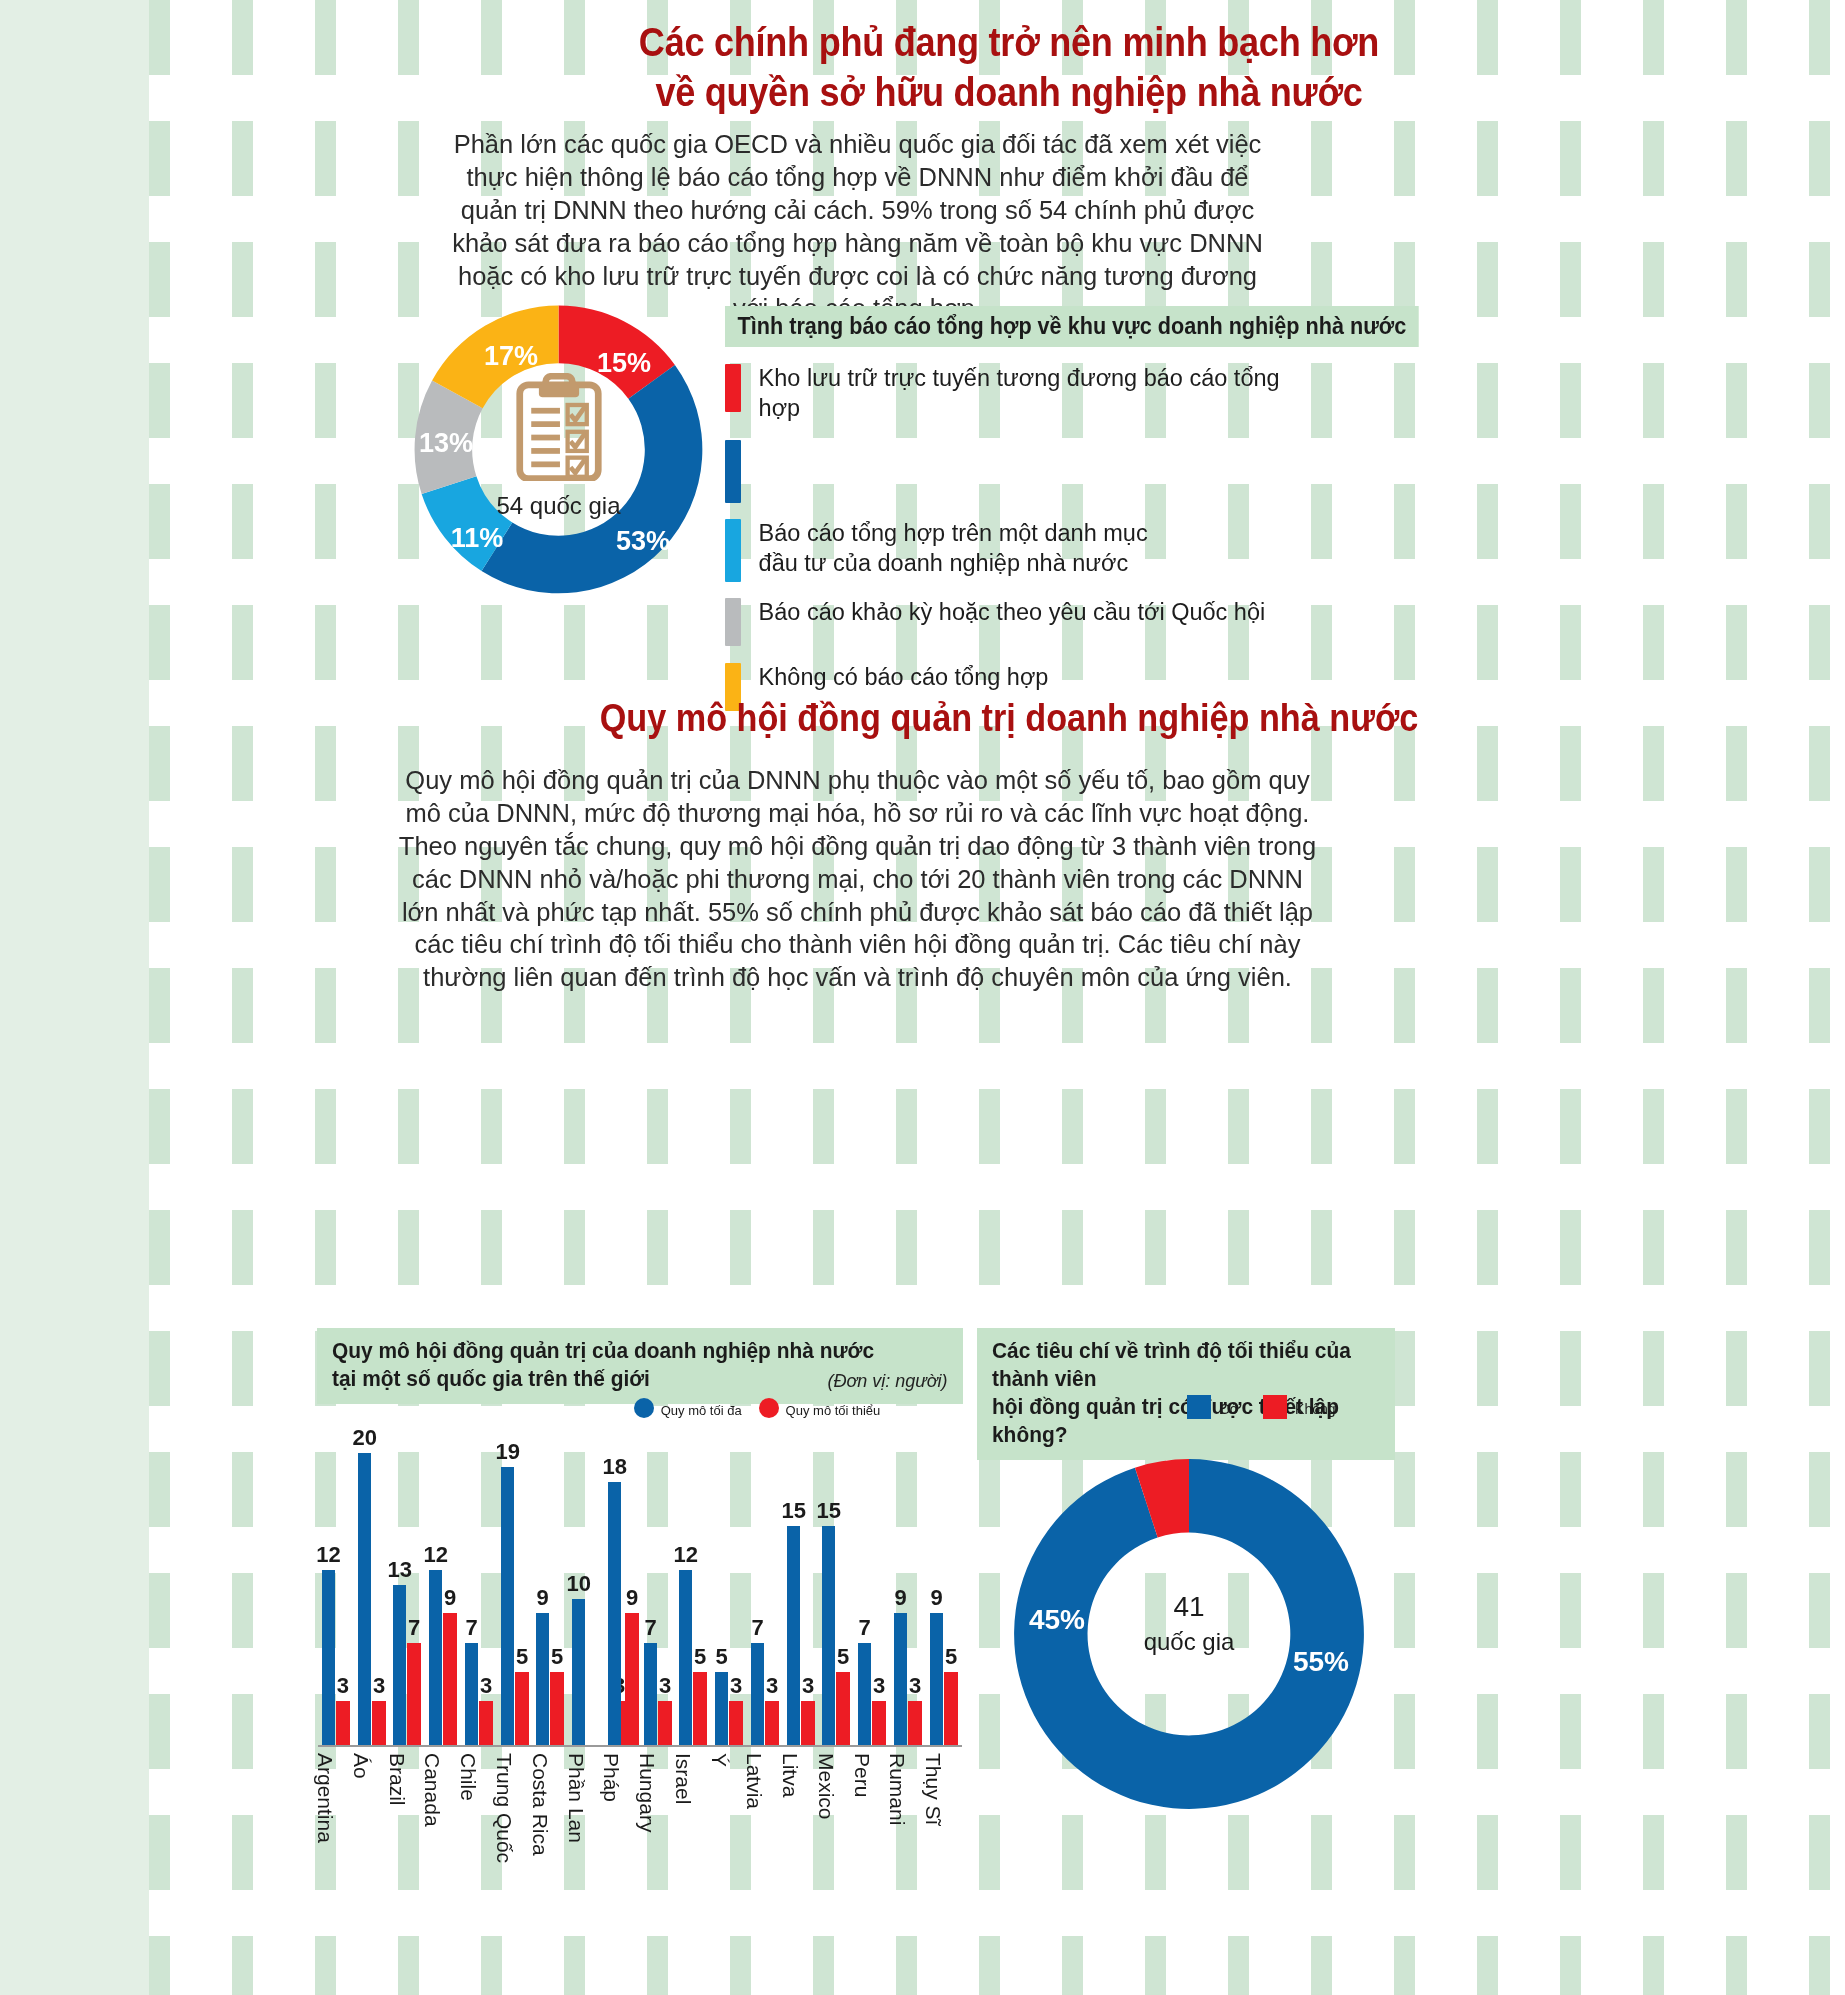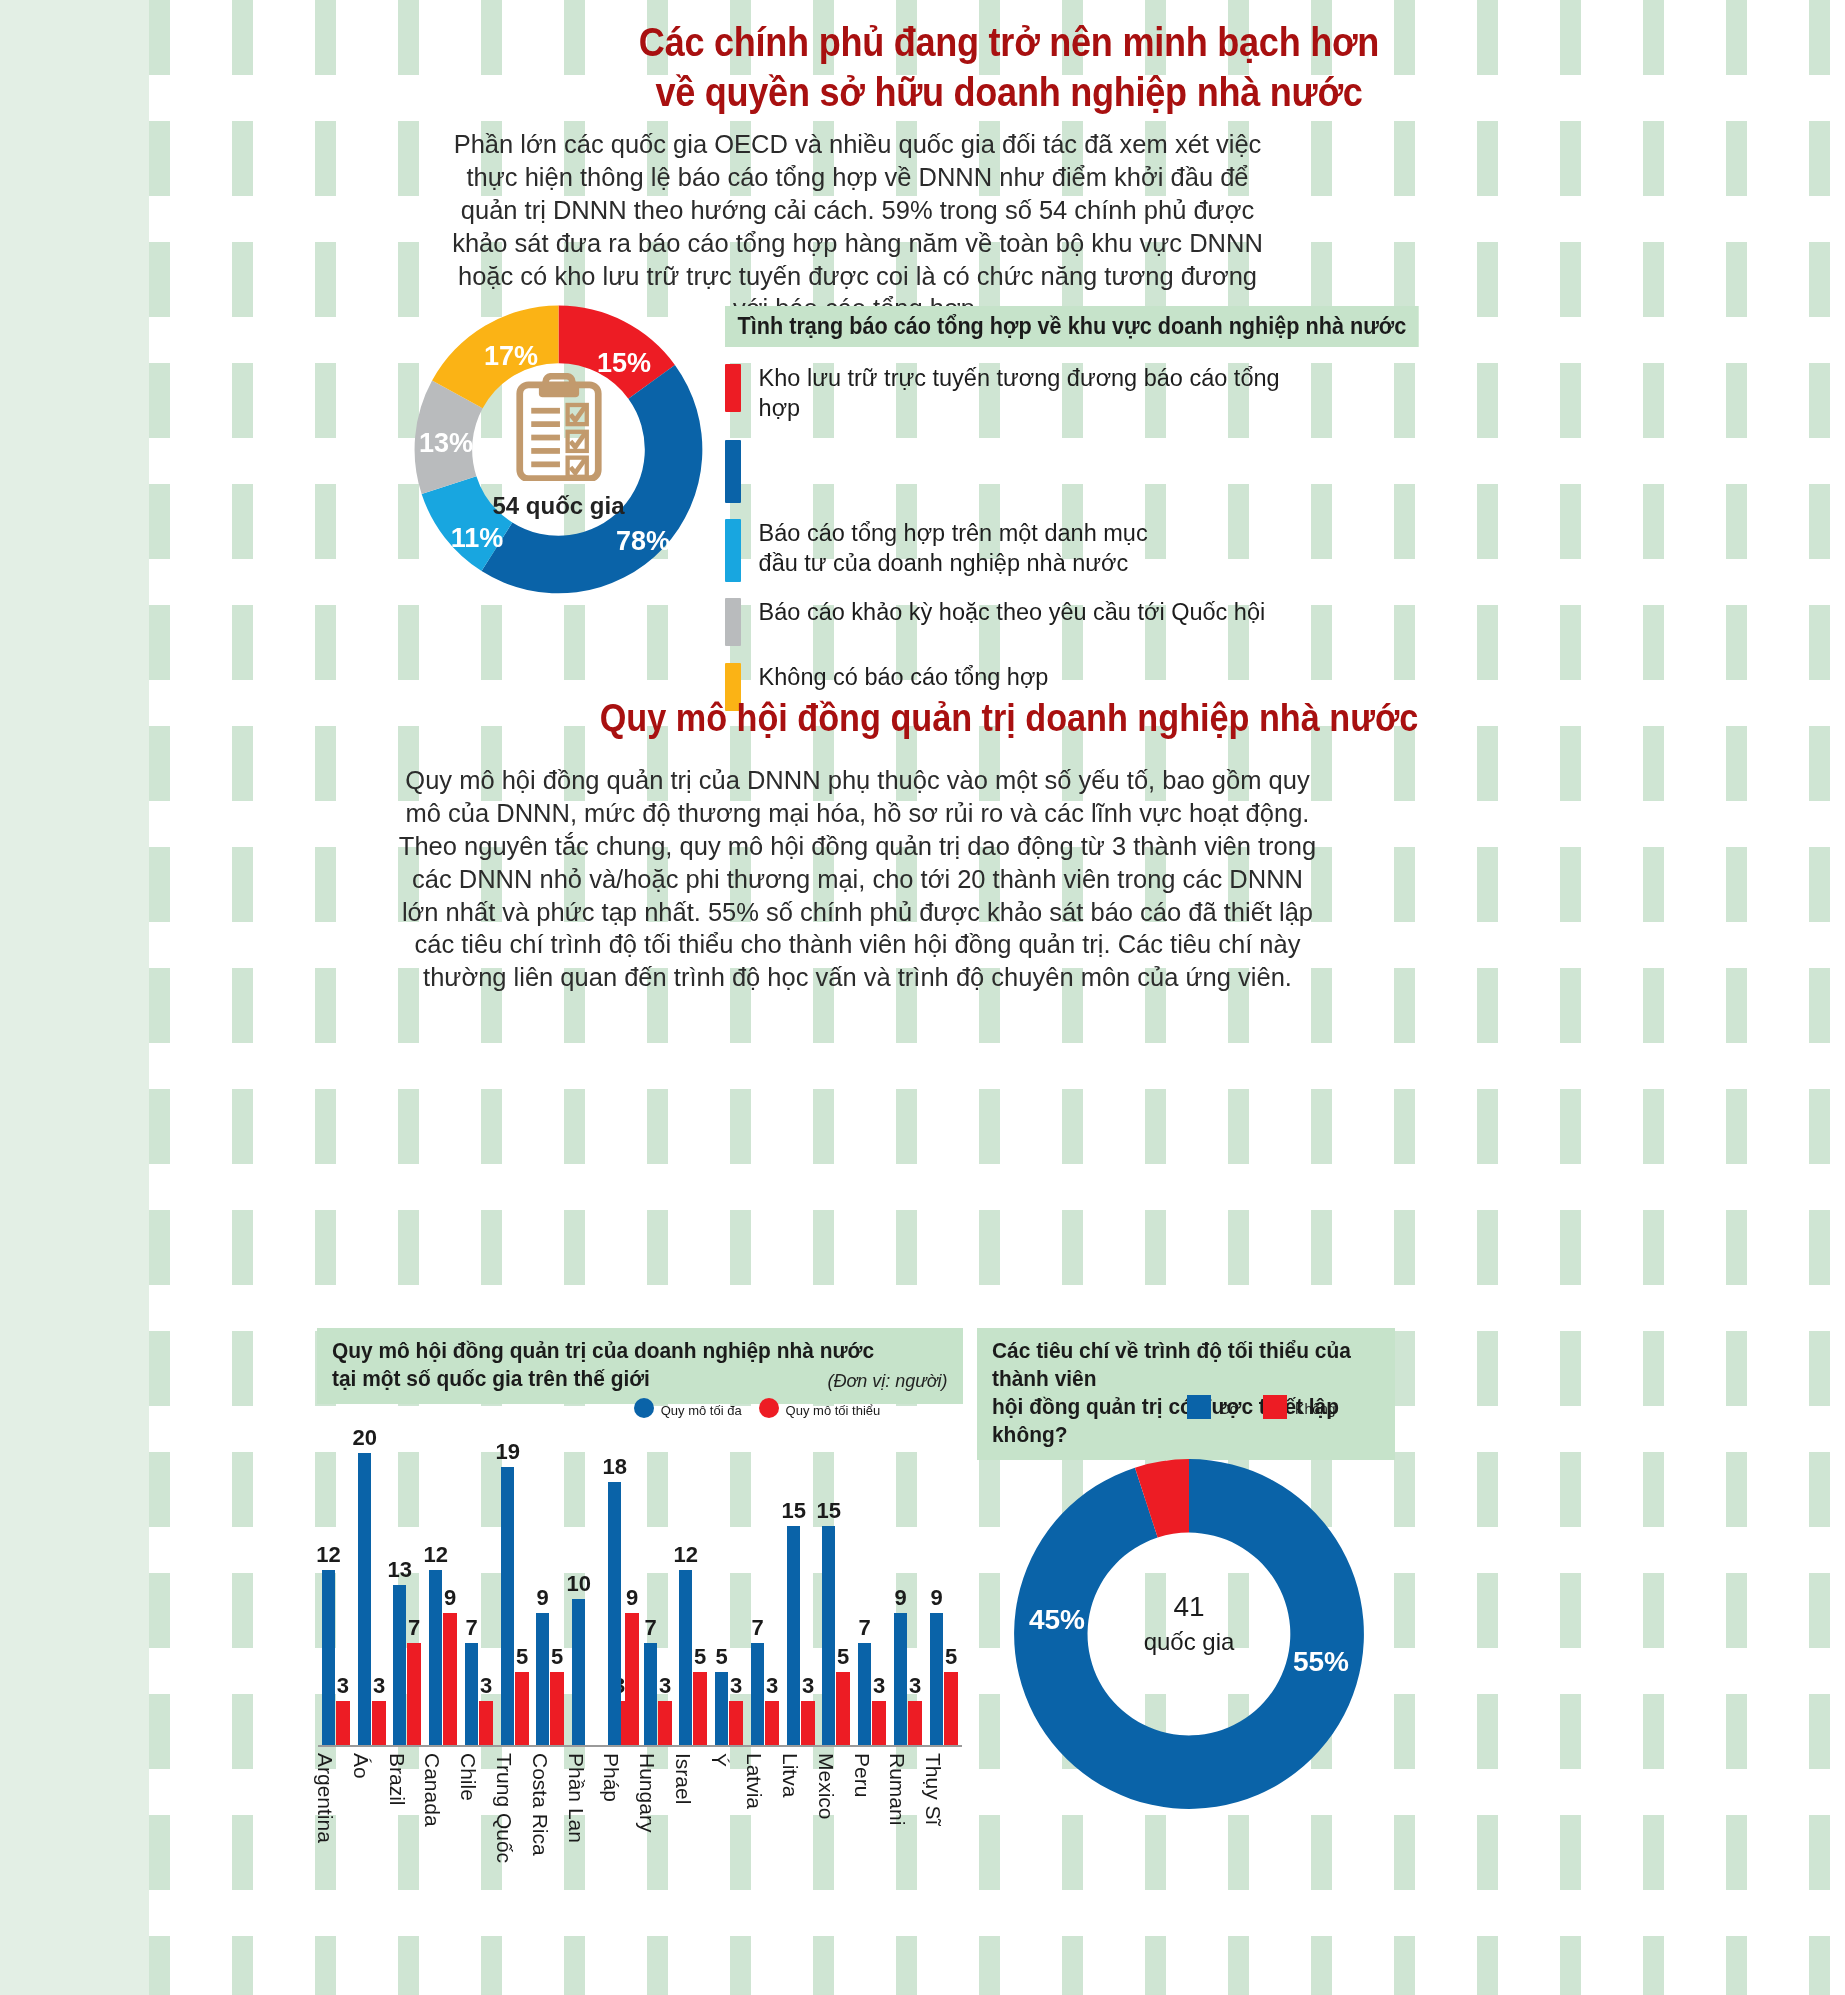--- a/index.html
+++ b/index.html
@@ -52,21 +52,21 @@
     margin:0;text-align:center;
     font-family:"Liberation Sans Narrow","Liberation Sans",sans-serif;
     font-weight:bold;font-size:38px;color:#a81010;
     transform:scaleX(0.9);transform-origin:center top;
   }
 
   
   #donut1{position:absolute;left:256px;top:296px;width:307px;height:307px;}
   #donut1 .center-label{
     position:absolute;left:0;right:0;top:196px;text-align:center;
-    font-size:24px;color:#222;font-weight:bold;
+    font-size:24px;color:#222;
   }
   .slice-pct{position:absolute;color:#fff;font-size:27px;font-weight:600;
     transform:translate(-50%,-50%);white-space:nowrap;}
   #donut1 .clip{position:absolute;left:109px;top:77px;width:90px;height:108px;}
 
   
   #legend1{position:absolute;left:576px;top:306px;width:576px;}
   .green-band{
     background:#c6e3ca;display:inline-block;padding:6.7px 13.4px 7.7px 13.4px;
     font-family:"Liberation Sans Narrow","Liberation Sans",sans-serif;
@@ -147,21 +147,21 @@
           <path d="M 121.35 -88.17 A 150 150 0 0 1 -80.20 126.72 L -48.12 76.03 A 90 90 0 0 0 72.81 -52.90 Z" fill="#0a63a8"></path>
 
           <path d="M -80.20 126.72 A 150 150 0 0 1 -142.66 46.35 L -85.60 27.81 A 90 90 0 0 0 -48.12 76.03 Z" fill="#18a6e0"></path>
 
           <path d="M -142.66 46.35 A 150 150 0 0 1 -131.76 -71.81 L -79.05 -43.09 A 90 90 0 0 0 -85.60 27.81 Z" fill="#b9bbbd"></path>
 
           <path d="M -131.76 -71.81 A 150 150 0 0 1 0 -150 L 0 -90 A 90 90 0 0 0 -79.05 -43.09 Z" fill="#fbb315"></path>
         </g>
       </svg>
       <div class="slice-pct" style="left:219px;top:67px;">15%</div>
-      <div class="slice-pct" style="left:238px;top:245px;">78%</div>
+      <div class="slice-pct" style="left:238px;top:245px;">53%</div>
       <div class="slice-pct" style="left:72px;top:242px;">11%</div>
       <div class="slice-pct" style="left:41px;top:147px;">13%</div>
       <div class="slice-pct" style="left:106px;top:60px;">17%</div>
 
       
       <svg class="clip" viewBox="0 0 94 112">
         <rect x="6" y="12" width="82" height="98" rx="9" fill="none" stroke="#c29a6d" stroke-width="7"></rect>
         <rect x="33" y="3" width="28" height="18" rx="6" fill="none" stroke="#c29a6d" stroke-width="7"></rect>
         <rect x="26" y="11" width="42" height="14" rx="4" fill="#c29a6d"></rect>
         <g fill="#c29a6d">

